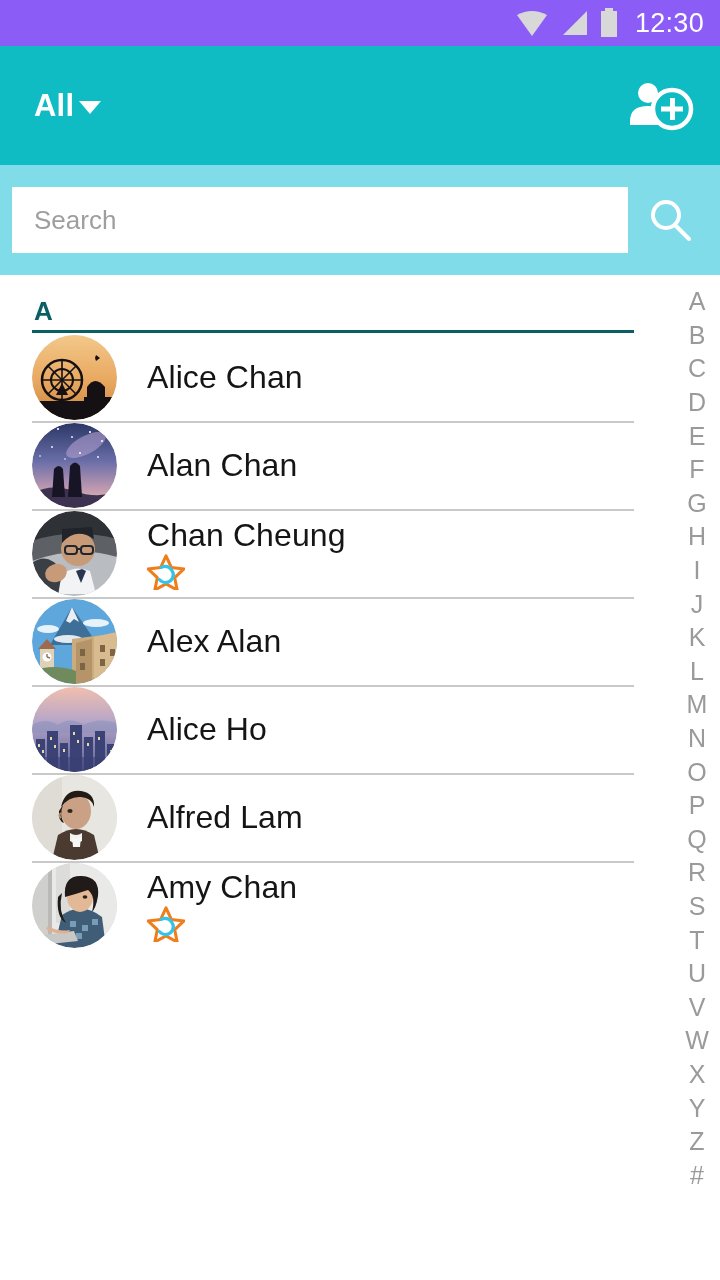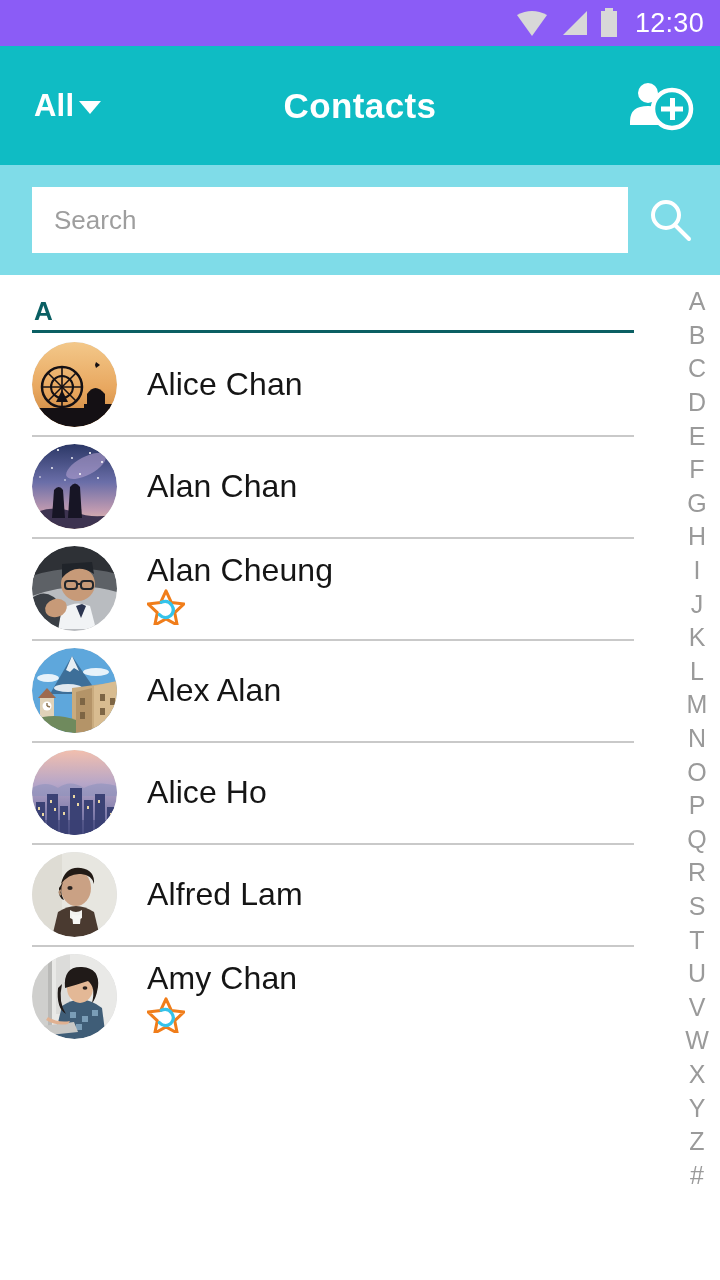--- a/index.html
+++ b/index.html
@@ -44,21 +44,21 @@
     pointer-events:none;
   }
   .add-contact {
     position:absolute; right:26px; top:50%; transform:translateY(-50%);
     cursor:pointer; width:66px; height:54px;
   }
 
   
   .searchbar {
     height:110px; background:#7fdce8;
-    display:flex; align-items:center; padding:0 26px 0 32px; gap:18px;
+    display:flex; align-items:center; padding:0 26px 0 12px; gap:18px;
   }
   .search-field {
     flex:1; height:66px; background:#fff; border:none; outline:none;
     padding:0 22px; font-size:26px; color:#333;
     font-family:"Liberation Sans", sans-serif;
   }
   .search-field::placeholder { color:#9e9e9e; }
   .search-go { cursor:pointer; width:48px; height:48px; flex:none; }
 
   
@@ -74,21 +74,21 @@
   }
   .section-head .letter {
     color:#0a5f63; font-size:26px; font-weight:bold; line-height:1;
     padding-bottom:6px;
   }
   .section-rule {
     height:3px; background:#0a5f63; margin:0 40px 0 32px;
   }
 
   .row {
-    height:102px; display:flex; align-items:center;
+    height:88px; display:flex; align-items:center;
     padding-left:32px; position:relative; cursor:pointer;
   }
   .row + .row::before,
   .row::before {
     content:""; position:absolute; left:32px; right:40px; top:0;
     height:2px; background:#c9c9c9;
   }
   .row.first::before { display:none; }
 
   .avatar {
@@ -132,21 +132,20 @@
       <rect x="2" y="3" width="16" height="26" fill="#d8d8d8"></rect>
     </svg>
     <span class="clock">12:30</span>
   </div>
 
   <div class="appbar">
     <div class="filter-btn">
       <span class="label">All</span>
       <span class="caret"></span>
     </div>
-    <div class="appbar-title">Contacts</div>
     <div class="add-contact">
       <svg width="66" height="54" viewBox="0 0 66 54">
         <circle cx="20" cy="14" r="10" fill="#fff"></circle>
         <path d="M2 42 Q2 27 20 27 Q38 27 38 42 L38 46 L2 46 Z" fill="#fff"></path>
         <circle cx="44" cy="30" r="19" fill="#0fbcc4" stroke="#fff" stroke-width="4.5"></circle>
         <rect x="42" y="19" width="5" height="22" fill="#fff"></rect>
         <rect x="33" y="27.5" width="22" height="5" fill="#fff"></rect>
       </svg>
     </div>
   </div>
@@ -265,21 +264,21 @@
               <rect x="49" y="35" width="12" height="8" rx="3" fill="none" stroke="#22262c" stroke-width="2"></rect>
               <line x1="45" y1="38" x2="49" y2="38" stroke="#22262c" stroke-width="2"></line>
               <path d="M32 62 q12 -8 26 -2 l6 23 l-40 0 Z" fill="#f1f3f5"></path>
               <path d="M44 60 l5 12 l5 -12 l-4 -2 z" fill="#2b3550"></path>
               <path d="M0 52 q16 -12 30 8 l-4 25 l-28 0 Z" fill="#3a3f45"></path>
               <ellipse cx="24" cy="62" rx="11" ry="9" fill="#c79a78" transform="rotate(-18 24 62)"></ellipse>
             </g>
           </svg>
         </div>
         <div class="rowtext">
-          <span class="cname">Alan Cheung</span>
+          <span class="cname">Chan Cheung</span>
           <span class="badge-wrap">
             <svg class="badge-star" viewBox="0 0 40 38">
               <path d="M20 2 L25.6 14.2 L39 15.8 L29.2 25 L31.8 38 L20 31.6 L8.2 38 L10.8 25 L1 15.8 L14.4 14.2 Z" fill="none" stroke="#f07d1a" stroke-width="3.2" stroke-linejoin="round"></path>
               <path d="M15 14 q7 -3 11 3 q4 6 -1 11 q-6 5 -12 -1" fill="none" stroke="#34c3ea" stroke-width="3.4" stroke-linecap="round"></path>
             </svg>
           </span>
         </div>
       </div>
 
       <div class="row">

